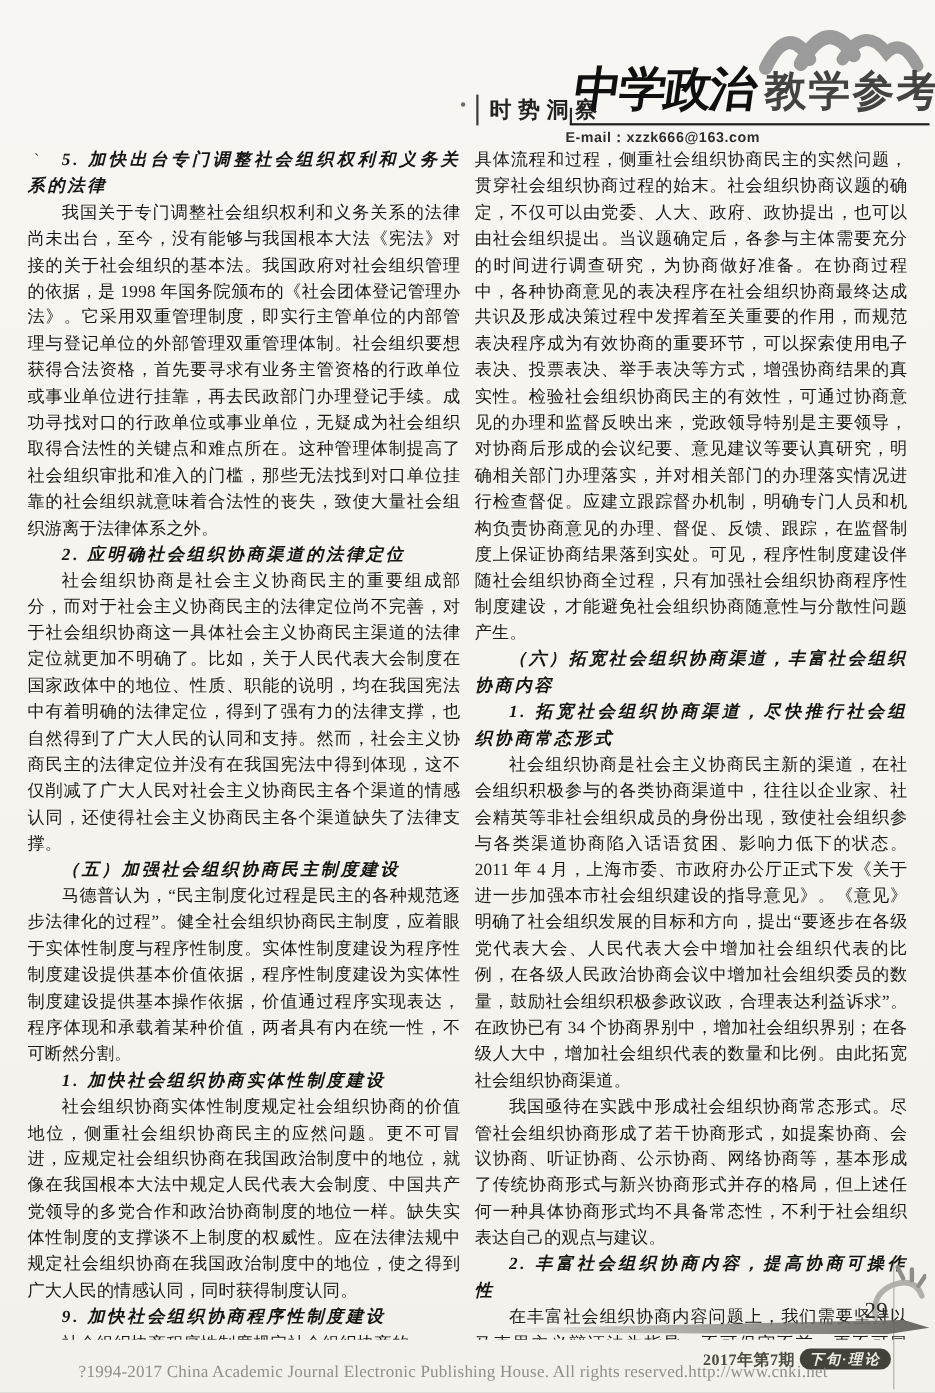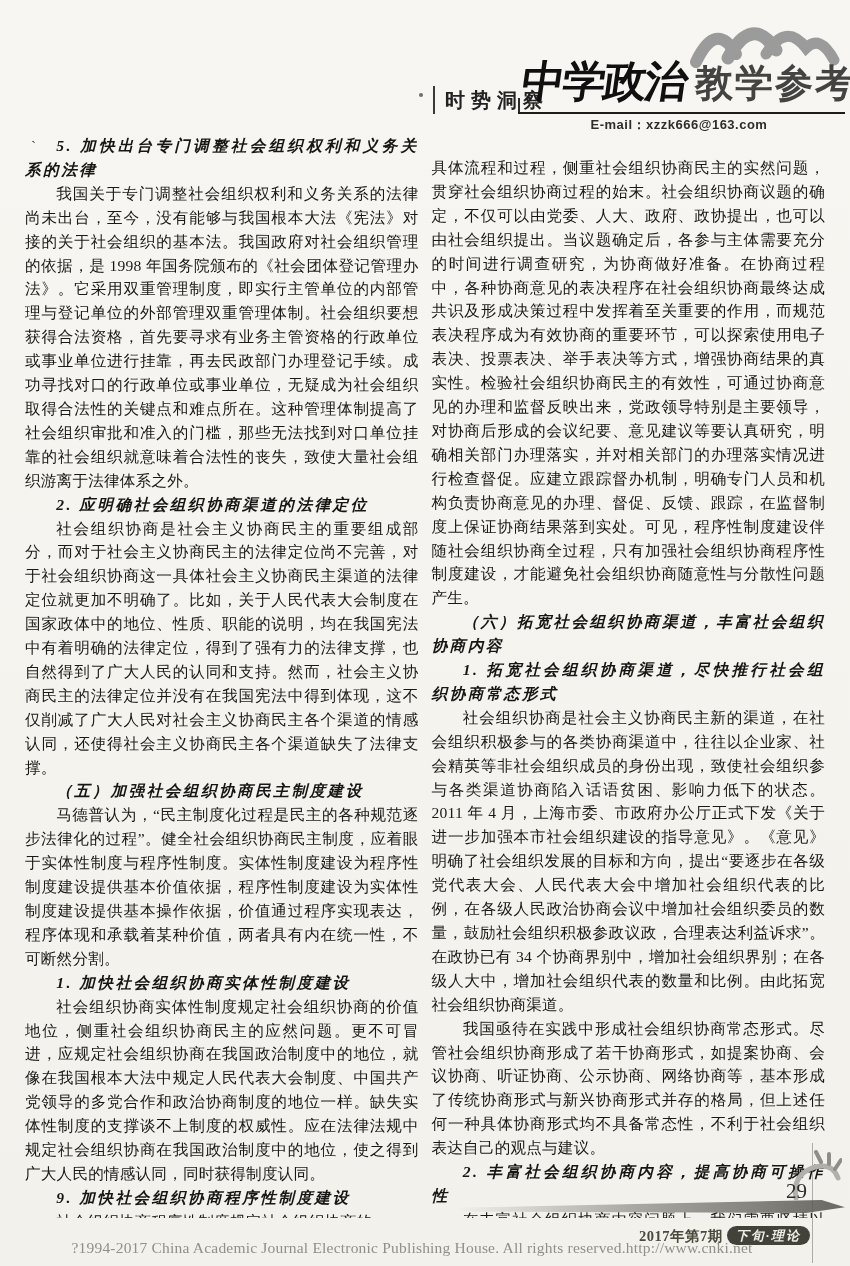--- a/index.html
+++ b/index.html
@@ -20,33 +20,33 @@
   .rule-tick { position:absolute; left:518px; top:98px; width:2px; height:15px; background:#2a2a28; }
   .logo-mountains { position:absolute; left:688px; top:12px; width:152px; height:58px; }
   .journal-title { position:absolute; left:522px; top:56px; white-space:nowrap; line-height:52px; }
   .title-main {
     display:inline-block; font-size:43px; font-weight:900; letter-spacing:-2px;
     transform:skewX(-8deg); color:#101010;
   }
   .title-sub { display:inline-block; font-size:38px; font-weight:700; letter-spacing:2px; color:#434341; margin-left:5px; }
   .header-rule { position:absolute; left:518px; top:112px; width:327px; height:2px; background:#1c1c1a; }
   .header-email {
-    position:absolute; top:116px; right:6px; width:330px; text-align:center;
+    position:absolute; top:116px; right:6px; width:330px; text-align:left;
     font-family:"Liberation Sans","DejaVu Sans",sans-serif;
     font-size:13px; font-weight:700; letter-spacing:0.5px; color:#2d2d2b;
   }
   
   .stray-mark { position:absolute; left:31px; top:138px; font-size:15px; color:#3a3a38; }
   .columns {
     position:absolute; top:134px; left:25px; width:800px; height:1084px;
     display:flex; gap:13px; overflow:hidden;
   }
   .col { flex:1 1 0; text-align:justify; font-size:15.6px; line-height:23.9px; letter-spacing:0.2px; color:#191917; }
   .col p { margin:0; text-indent:2em; }
-  .col p.no-indent { text-indent:0;margin-top:22px; }
+  .col p.no-indent { text-indent:0; }
   .col p.hd { font-style:italic; font-weight:700; letter-spacing:2.5px; color:#161614; }
   
   .shadow-bar {
     position:absolute; left:455px; top:1200px; width:390px; height:13px;
     background:linear-gradient(to right, rgba(130,128,122,0), rgba(112,110,104,0.55) 45%, #6e6c66 96%);
     clip-path:polygon(0 60%, 94% 0, 100% 55%, 90% 100%, 2% 88%);
   }
   .edge-line { position:absolute; left:812px; top:1143px; width:1px; height:120px; background:rgba(90,88,82,0.45); }
   .sun-decoration { position:absolute; left:788px; top:1150px; width:54px; height:54px; }
   .page-number { position:absolute; left:786px; top:1179px; font-size:21px; color:#2b2b29; }

